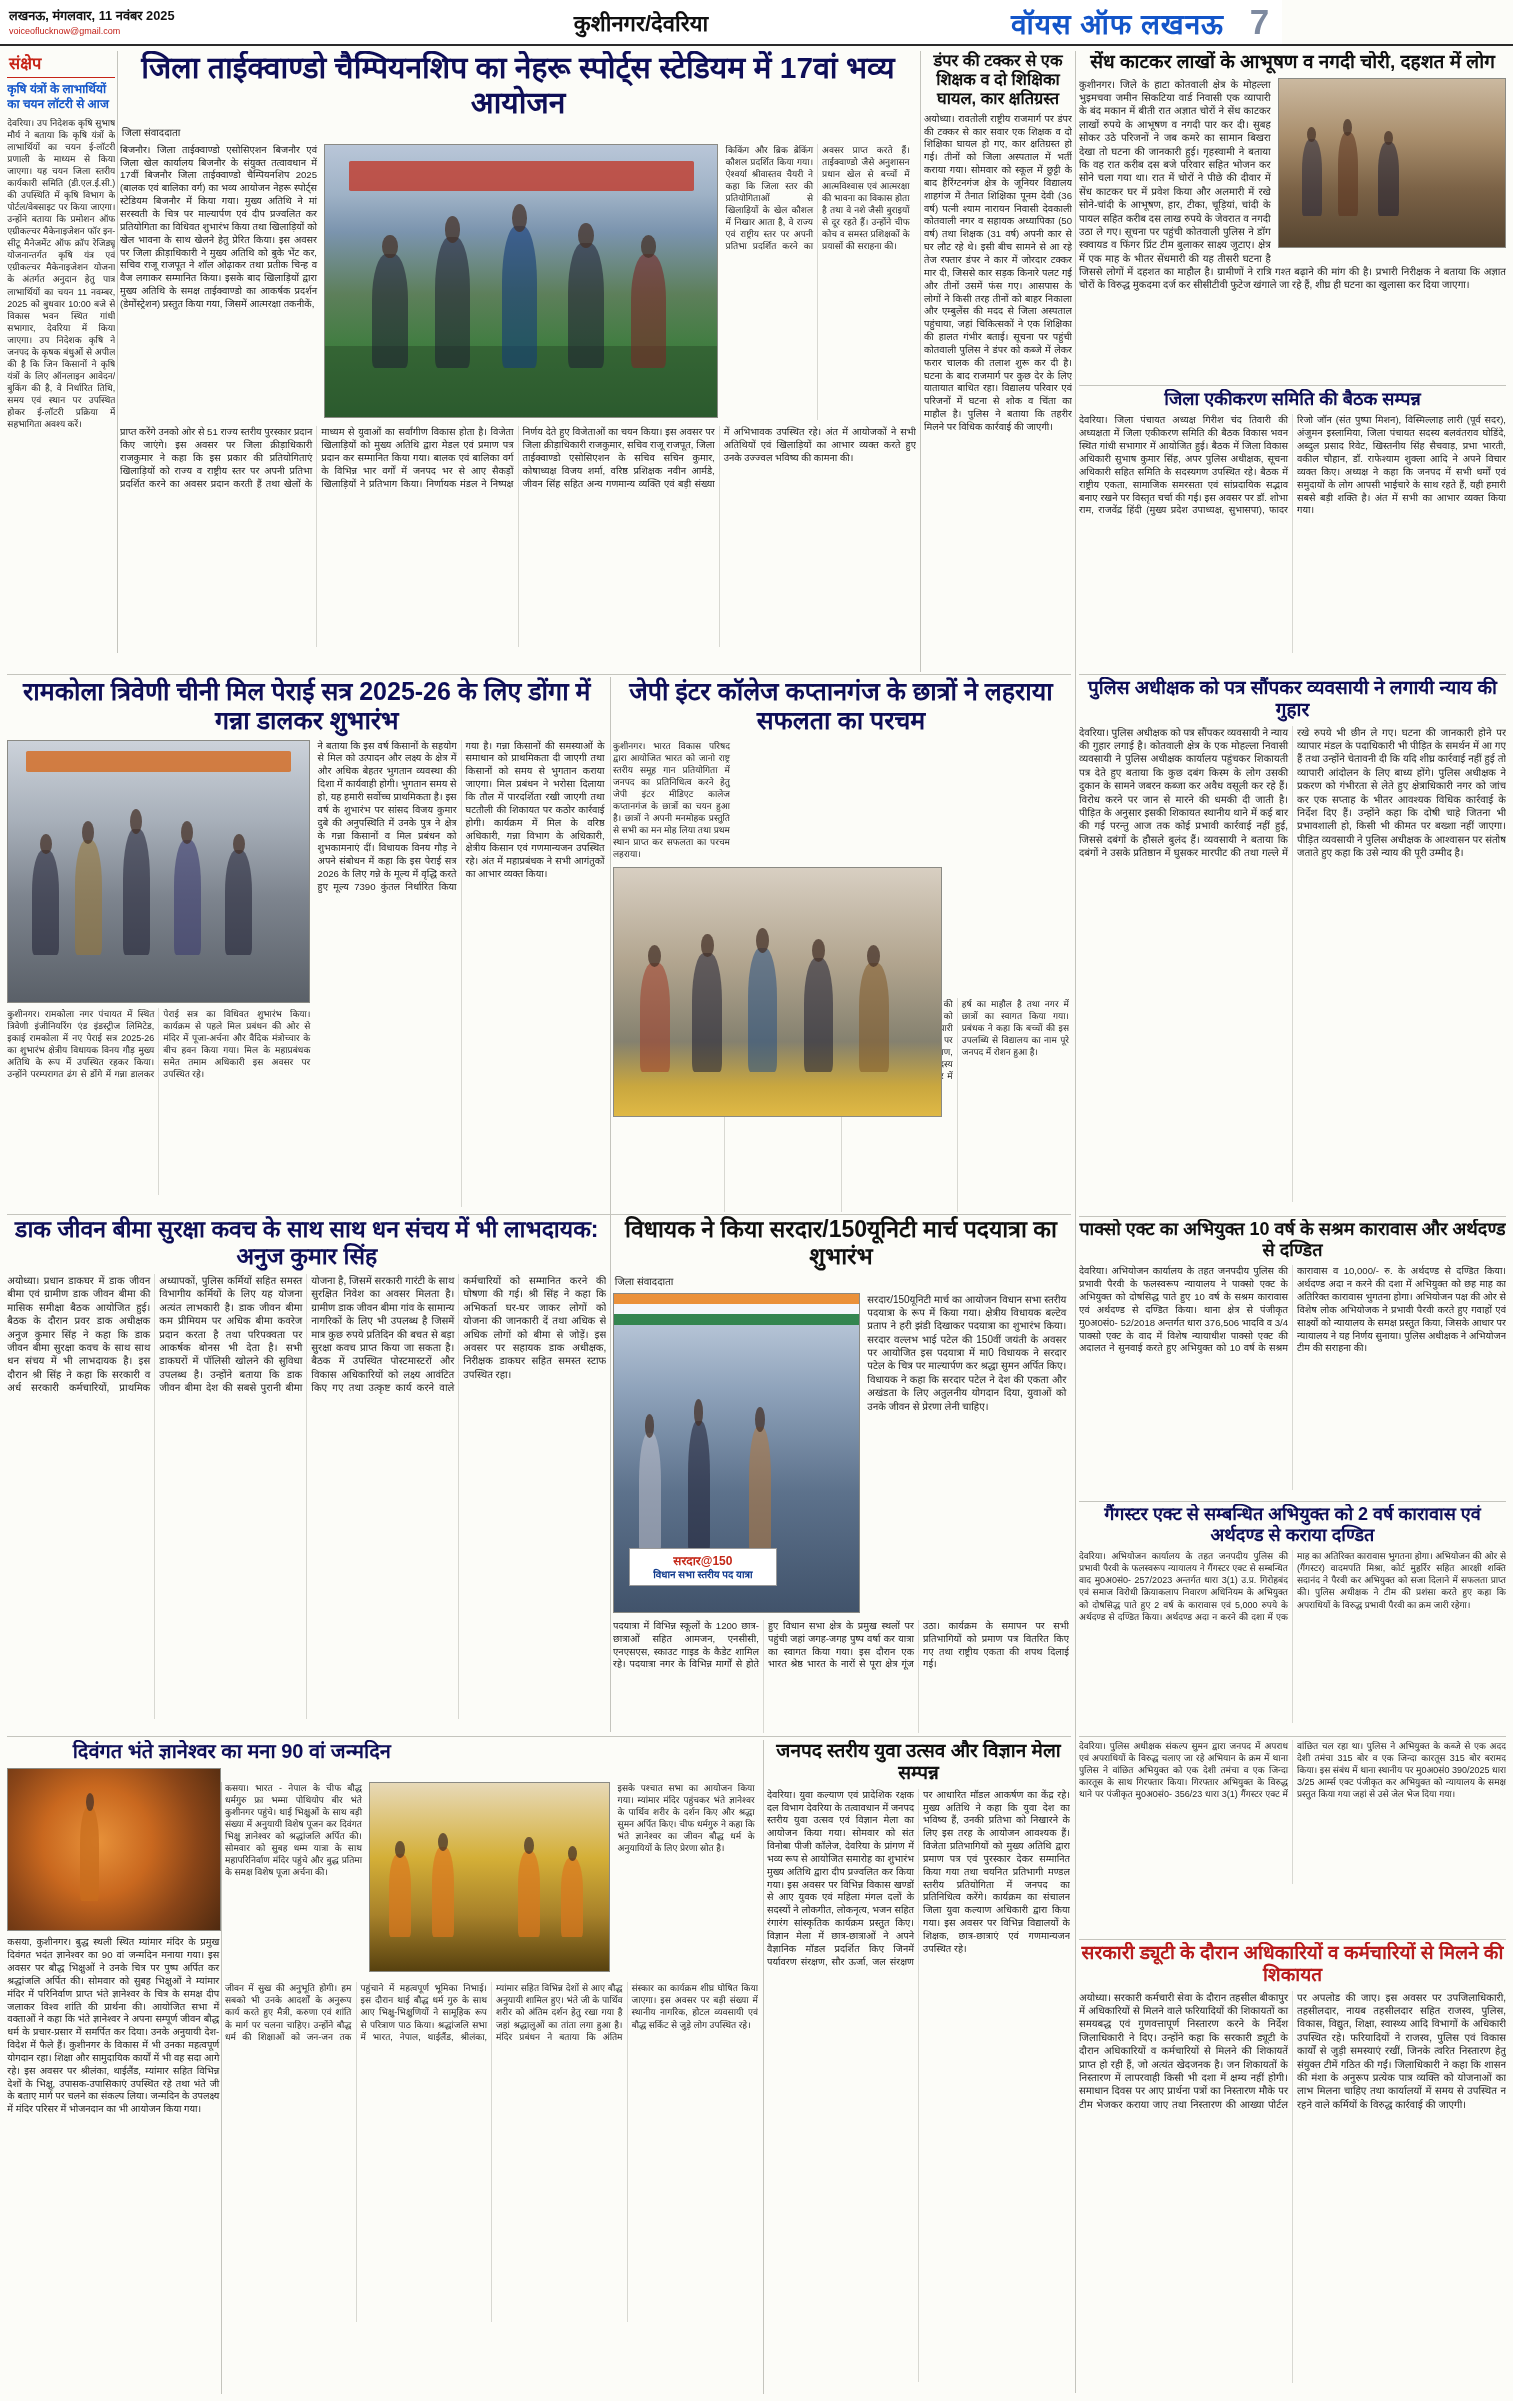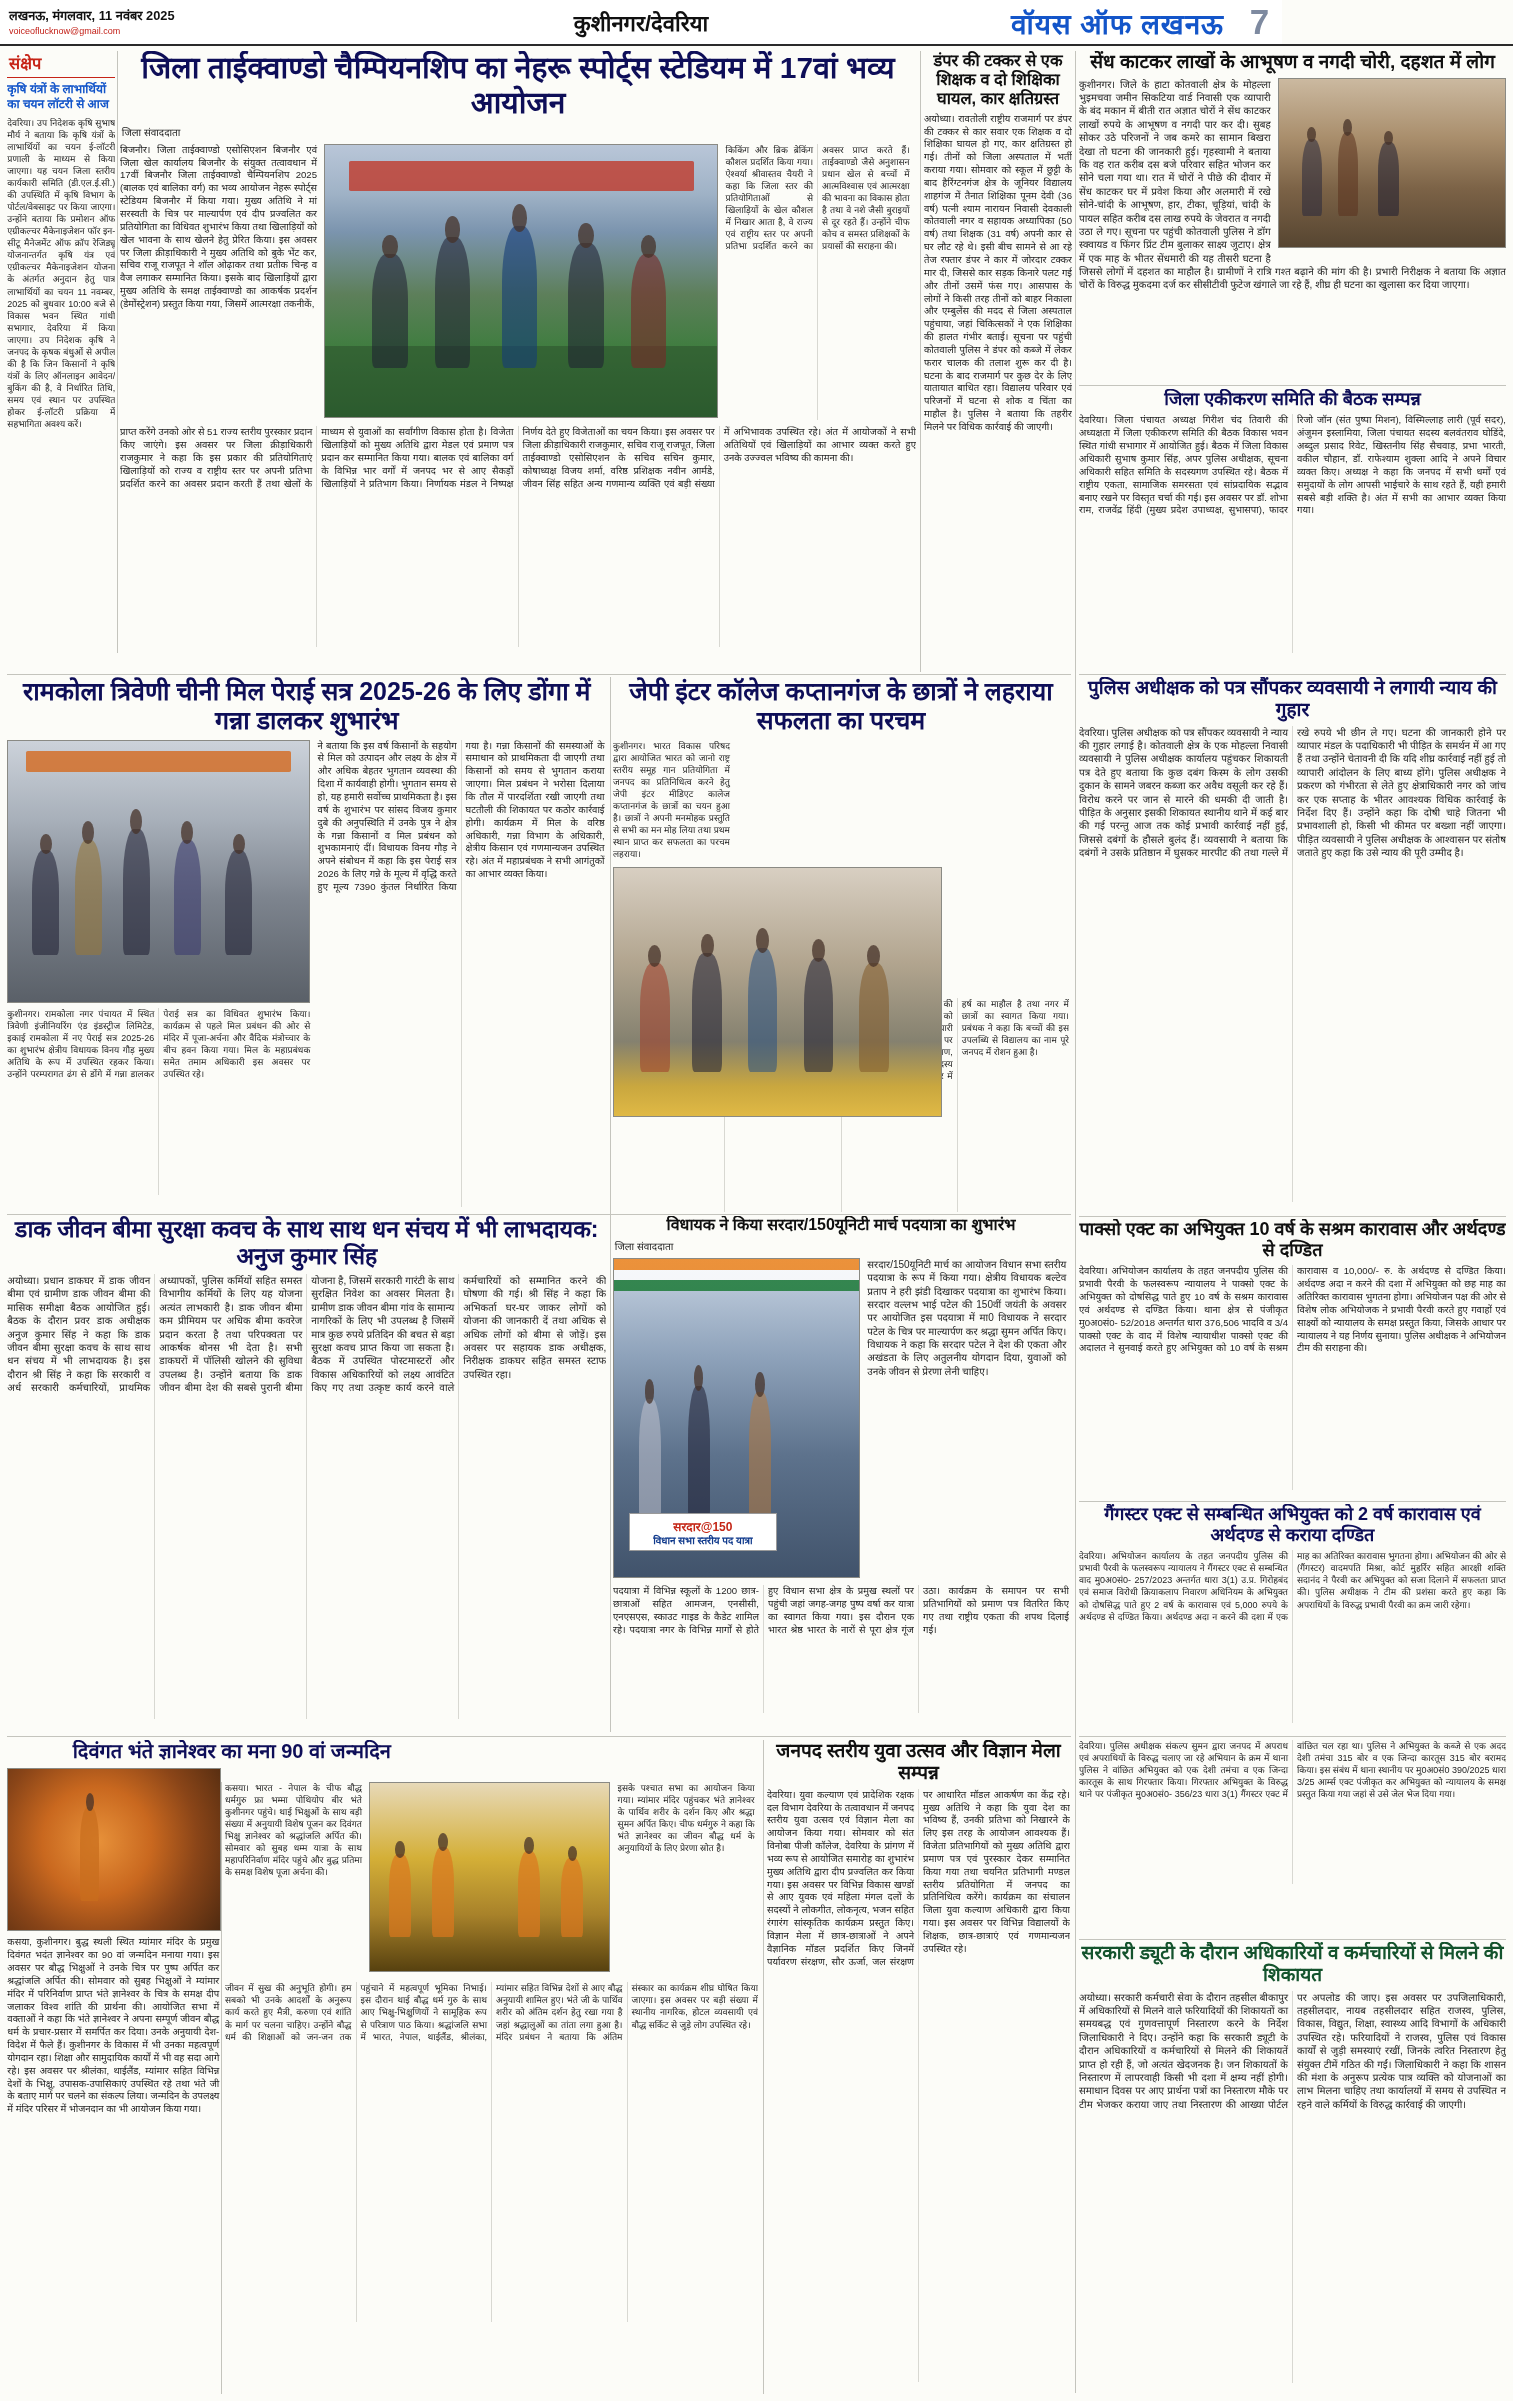--- a/index.html
+++ b/index.html
@@ -8,21 +8,21 @@
   .hdr{position:absolute;left:0;top:0;width:1282px;height:44px;background:#ffffff;}
   .hdr-date{position:absolute;left:9px;top:6.4px;font-size:12.8px;font-weight:bold;color:#111;}
   .hdr-email{position:absolute;left:9px;top:25.6px;font-size:9px;color:#c21d15;}
   .hdr-section{position:absolute;left:50%;transform:translateX(-50%);top:7.3px;font-size:22px;font-weight:bold;color:#101010;}
   .hdr-masthead{position:absolute;right:58px;top:3.7px;font-size:28px;font-weight:bold;color:#1355c9;letter-spacing:0.9px;}
   .hdr-pageno{position:absolute;right:12.8px;top:1.8px;font-size:35px;font-weight:bold;color:#7e8aa0;}
   
   .art{position:absolute;overflow:hidden;}
   .hl{font-weight:bold;line-height:1.16;color:#0e0e58;margin:0 0 4.6px 0;text-align:center;}
   .hl.black{color:#101010;}
-  .hl.red{color:#14532d;}
+  .hl.red{color:#b91c1c;}
   .byline{font-size:10px;font-weight:normal;color:#222;margin:0.9px 0 4.6px 1.8px;}
   .bt{font-size:10px;line-height:1.34;text-align:justify;color:#1e1e1e;}
   .bt.s10{font-size:9px;}
   .bt.s105{font-size:9.6px;}
   .c2{column-count:2;column-gap:9px;column-rule:0.9px solid #d8d8d2;}
   .c3{column-count:3;column-gap:9px;column-rule:0.9px solid #d8d8d2;}
   .c4{column-count:4;column-gap:9px;column-rule:0.9px solid #d8d8d2;}
   .row{display:flex;gap:7.3px;}
   .photo{position:relative;border:0.9px solid #8a8a84;background:#c9c9c3;overflow:hidden;flex-shrink:0;}
   .ph-strip{position:absolute;left:6%;right:6%;top:6%;height:11%;background:#c0392b;opacity:.8;border-radius:1.8px;}
@@ -158,21 +158,21 @@
     </div>
     <div class="bt s10 c4" style="margin-top:6.4px;height:217px;">छात्राओं के इस कार्यक्रम में संस्कृत भाषा में गीत, लोक गीत तथा राष्ट्र गान प्रस्तुत कर न केवल निर्णायक मंडल को प्रभावित किया बल्कि उपस्थित दर्शकों की भी भरपूर तालियां बटोरीं। प्रधानाचार्य ने विजयी छात्र-छात्राओं को प्रमाण पत्र एवं मेडल देकर सम्मानित किया तथा उनके उज्ज्वल भविष्य की कामना की। भारत विकास परिषद के पदाधिकारियों ने कहा कि इस तरह की प्रतियोगिताओं से बच्चों में देश की संस्कृति, इतिहास एवं महापुरुषों के प्रति जागरूकता बढ़ती है। राष्ट्रीय स्तर की प्रतियोगिता हेतु चयनित छात्रों को विद्यालय की ओर से विशेष तैयारी कराई जाएगी। इस अवसर पर विद्यालय के शिक्षकगण, अभिभावक एवं परिषद के सदस्य उपस्थित रहे। विद्यालय परिवार में हर्ष का माहौल है तथा नगर में छात्रों का स्वागत किया गया। प्रबंधक ने कहा कि बच्चों की इस उपलब्धि से विद्यालय का नाम पूरे जनपद में रोशन हुआ है।</div>
   </div>
 
   <div class="art" style="left:7.3px;top:1216px;width:599px;height:517px;">
     <div class="hl" style="font-size:23px;">डाक जीवन बीमा सुरक्षा कवच के साथ साथ धन संचय में भी लाभदायक: अनुज कुमार सिंह</div>
     <div class="bt c4" style="height:445px;">अयोध्या। प्रधान डाकघर में डाक जीवन बीमा एवं ग्रामीण डाक जीवन बीमा की मासिक समीक्षा बैठक आयोजित हुई। बैठक के दौरान प्रवर डाक अधीक्षक अनुज कुमार सिंह ने कहा कि डाक जीवन बीमा सुरक्षा कवच के साथ साथ धन संचय में भी लाभदायक है। इस दौरान श्री सिंह ने कहा कि सरकारी व अर्ध सरकारी कर्मचारियों, प्राथमिक अध्यापकों, पुलिस कर्मियों सहित समस्त विभागीय कर्मियों के लिए यह योजना अत्यंत लाभकारी है। डाक जीवन बीमा कम प्रीमियम पर अधिक बीमा कवरेज प्रदान करता है तथा परिपक्वता पर आकर्षक बोनस भी देता है। सभी डाकघरों में पॉलिसी खोलने की सुविधा उपलब्ध है। उन्होंने बताया कि डाक जीवन बीमा देश की सबसे पुरानी बीमा योजना है, जिसमें सरकारी गारंटी के साथ सुरक्षित निवेश का अवसर मिलता है। ग्रामीण डाक जीवन बीमा गांव के सामान्य नागरिकों के लिए भी उपलब्ध है जिसमें मात्र कुछ रुपये प्रतिदिन की बचत से बड़ा सुरक्षा कवच प्राप्त किया जा सकता है। बैठक में उपस्थित पोस्टमास्टरों और विकास अधिकारियों को लक्ष्य आवंटित किए गए तथा उत्कृष्ट कार्य करने वाले कर्मचारियों को सम्मानित करने की घोषणा की गई। श्री सिंह ने कहा कि अभिकर्ता घर-घर जाकर लोगों को योजना की जानकारी दें तथा अधिक से अधिक लोगों को बीमा से जोड़ें। इस अवसर पर सहायक डाक अधीक्षक, निरीक्षक डाकघर सहित समस्त स्टाफ उपस्थित रहा।</div>
   </div>
 
   <div class="art" style="left:613px;top:1216px;width:456px;height:517px;">
-    <div class="hl black" style="font-size:16px;">विधायक ने किया सरदार/150यूनिटी मार्च पदयात्रा का शुभारंभ</div>
+    <div class="hl black" style="font-size:23px;">विधायक ने किया सरदार/150यूनिटी मार्च पदयात्रा का शुभारंभ</div>
     <div class="byline">जिला संवाददाता</div>
     <div class="row" style="height:321px;">
       <div class="photo" style="width:245px;height:318px;background:linear-gradient(180deg,#c7d3e2 0%,#8fa3bb 30%,#5d728c 62%,#41536b 100%);">
         <div class="tricolor"></div>
         <div class="ph-fig" style="left:10%;height:38%;background:rgba(200,200,210,.5);"></div>
         <div class="ph-fig" style="left:30%;height:42%;"></div>
         <div class="ph-fig" style="left:55%;height:40%;background:rgba(180,120,60,.55);"></div>
         <div class="banner-inset">
           <div class="banner-l1">सरदार@150</div>
           <div class="banner-l2">विधान सभा स्तरीय पद यात्रा</div>

